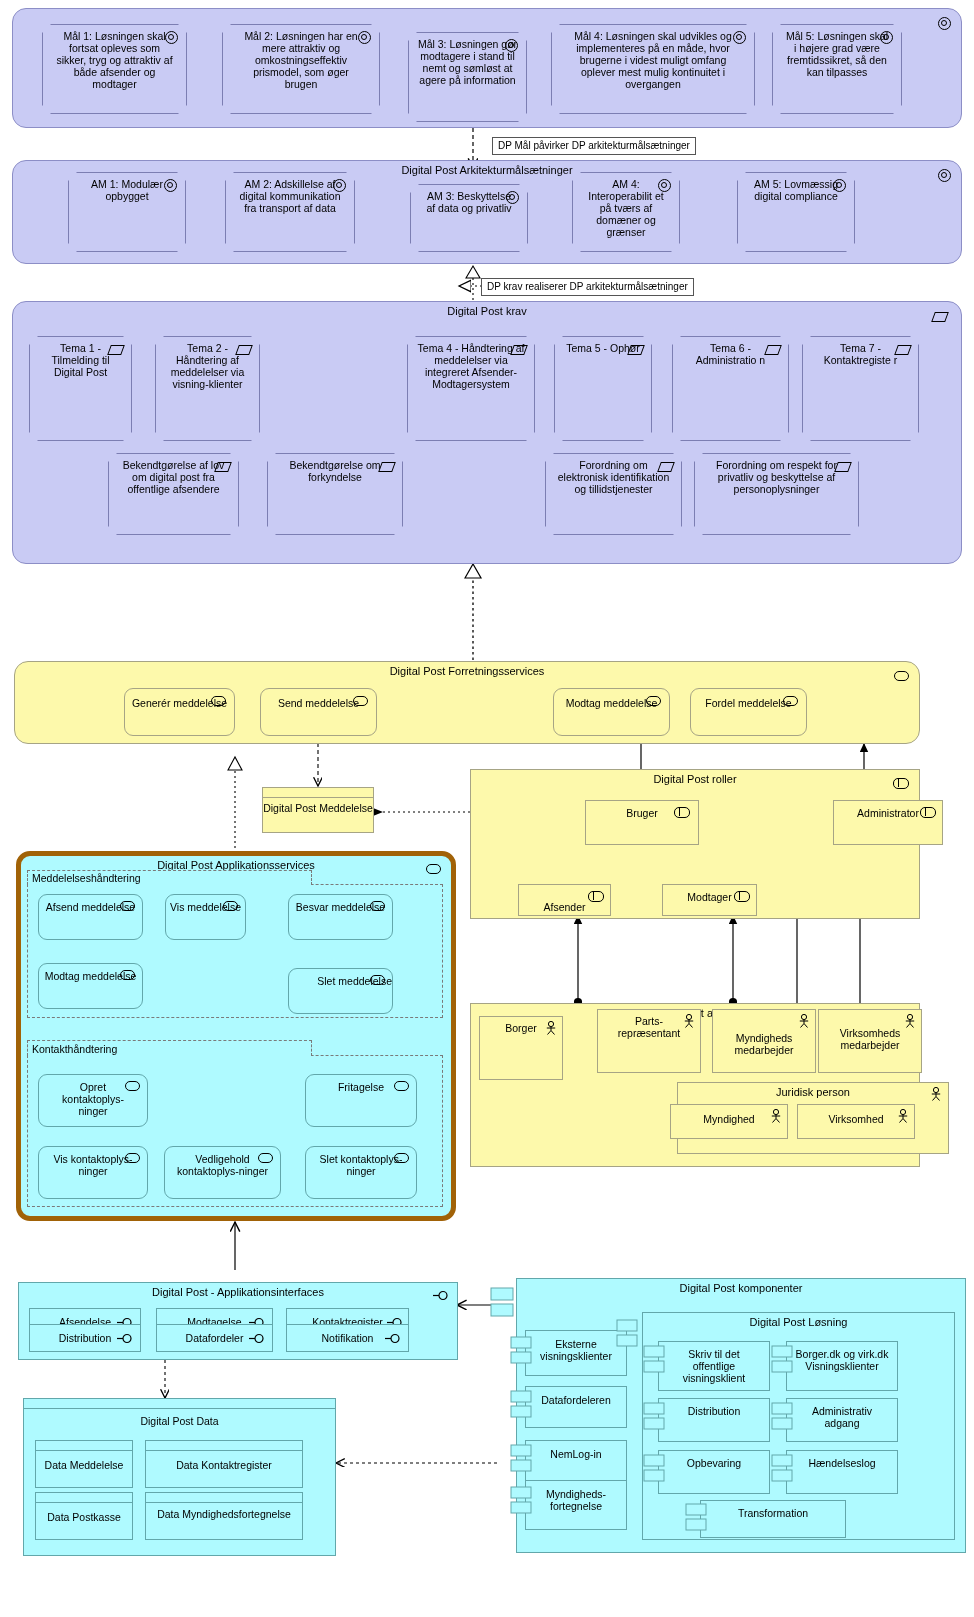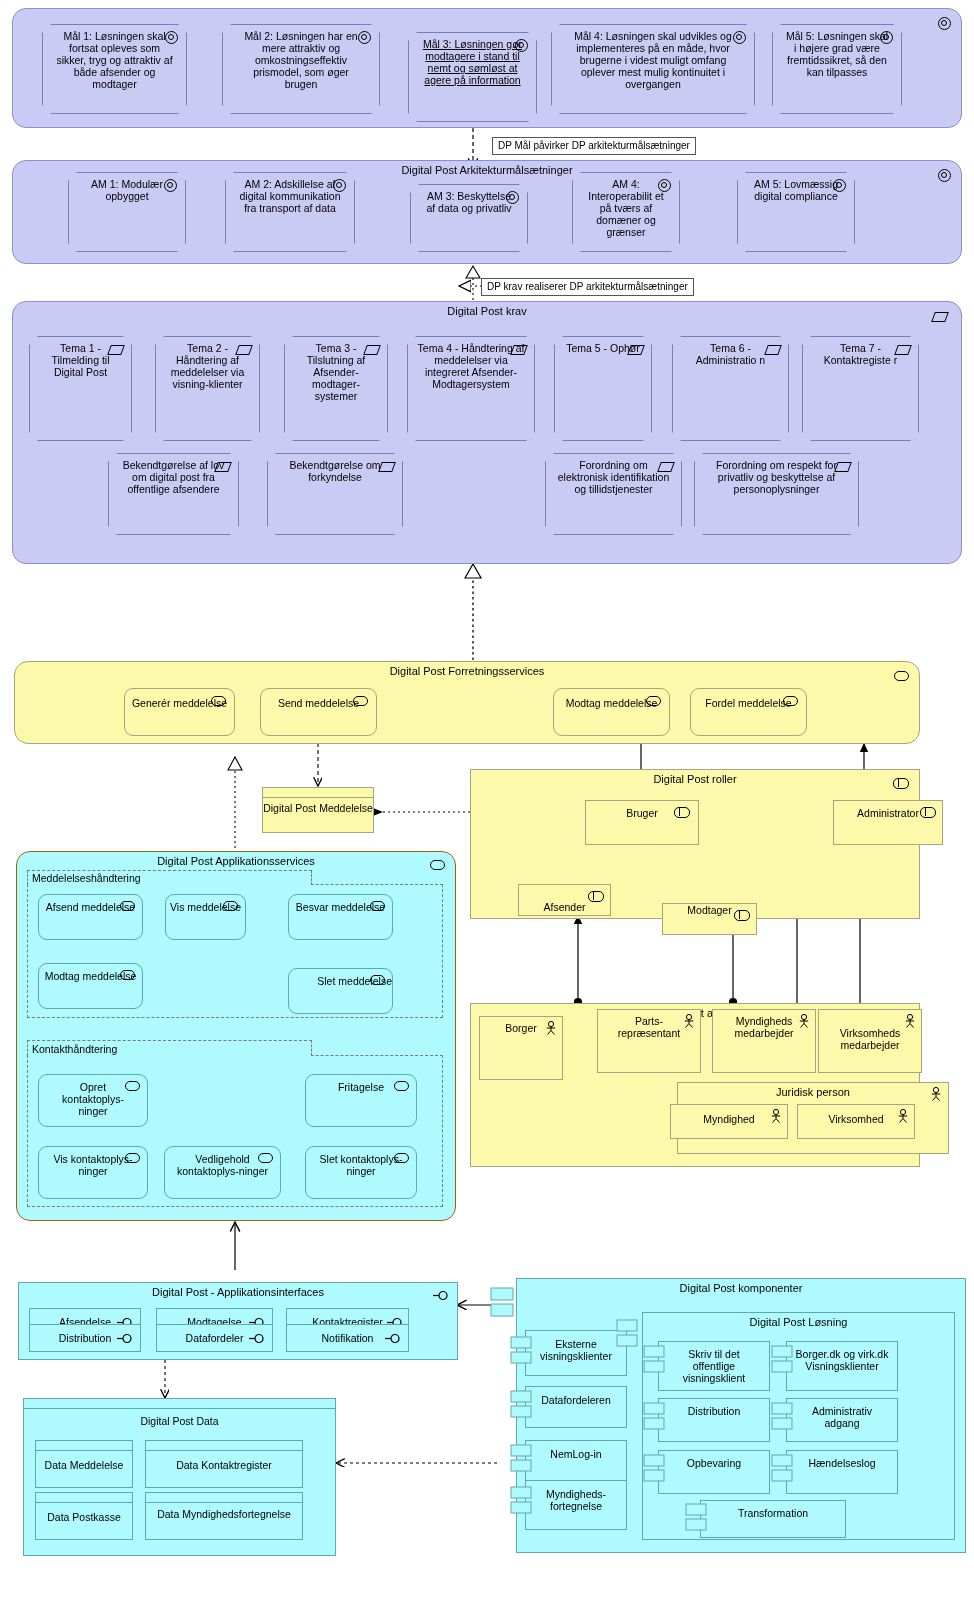--- a/index.html
+++ b/index.html
@@ -28,21 +28,21 @@
     border-radius:0;
   }
 
   
   .biz-band{background:#fdf9ab;border:1px solid #a6a485;border-radius:14px;}
   .biz-group{background:#fdf9ab;border:1px solid #a6a485;}
   .biz-el{background:#fdf9ab;border:1px solid #a6a485;border-radius:9px;}
   .biz-rect{background:#fdf9ab;border:1px solid #a6a485;}
 
   
-  .app-band{background:#affaff;border:1px solid #a16207;border-radius:14px;}
+  .app-band{background:#affaff;border:5px solid #a16207;border-radius:14px;}
   .app-rectband{background:#affaff;border:1px solid #62a7ab;}
   .app-el{background:#affaff;border:1px solid #62a7ab;border-radius:9px;}
   .app-rect{background:#affaff;border:1px solid #62a7ab;}
   .app-dash{border:1px dashed #7a7a7a;background:transparent;}
 
   .datatop{border-bottom:1px solid #62a7ab;height:9px;}
 
   
   .ico{position:absolute;pointer-events:none;}
 
@@ -166,21 +166,21 @@
     <div class="ico ico-goal" style="right:10px;top:8px;"></div>
   </div>
   <div class="abs motiv-el octo lbl" style="left:42px;top:24px;width:145px;height:90px;">
     <span style="display:block;width:118px;">Mål 1: Løsningen skal fortsat opleves som sikker, tryg og attraktiv af både afsender og modtager</span>
     <span class="ico ico-goal" style="right:8px;top:6px;"></span>
   </div>
   <div class="abs motiv-el octo lbl" style="left:222px;top:24px;width:158px;height:90px;">
     <span style="display:block;width:130px;">Mål 2: Løsningen har en mere attraktiv og omkostningseffektiv prismodel, som øger brugen</span>
     <span class="ico ico-goal" style="right:8px;top:6px;"></span>
   </div>
-  <div class="abs motiv-el octo lbl" style="left:408px;top:32px;width:129px;height:90px;text-decoration:underline;">
+  <div class="abs motiv-el octo lbl" style="left:408px;top:32px;width:119px;height:90px;">
     <span style="display:block;width:100px;">Mål 3: Løsningen gør modtagere i stand til nemt og sømløst at agere på information</span>
     <span class="ico ico-goal" style="right:8px;top:6px;"></span>
   </div>
   <div class="abs motiv-el octo lbl" style="left:551px;top:24px;width:204px;height:90px;">
     <span style="display:block;width:178px;">Mål 4: Løsningen skal udvikles og implementeres på en måde, hvor brugerne i videst muligt omfang oplever mest mulig kontinuitet i overgangen</span>
     <span class="ico ico-goal" style="right:8px;top:6px;"></span>
   </div>
   <div class="abs motiv-el octo lbl" style="left:772px;top:24px;width:130px;height:90px;">
     <span style="display:block;width:104px;">Mål 5: Løsningen skal i højere grad være fremtidssikret, så den kan tilpasses</span>
     <span class="ico ico-goal" style="right:8px;top:6px;"></span>
@@ -221,24 +221,20 @@
   </div>
 
   <div class="abs motiv-el octo lbl" style="left:29px;top:336px;width:103px;height:105px;">
     <span style="display:block;width:84px;">Tema 1 - Tilmelding til Digital Post</span>
     <span class="ico ico-req" style="right:8px;top:8px;"></span>
   </div>
   <div class="abs motiv-el octo lbl" style="left:155px;top:336px;width:105px;height:105px;">
     <span style="display:block;width:86px;">Tema 2 - Håndtering af meddelelser via visning-klienter</span>
     <span class="ico ico-req" style="right:8px;top:8px;"></span>
   </div>
-  <div class="abs motiv-el octo lbl" style="left:284px;top:336px;width:104px;height:105px;">
-    <span style="display:block;width:86px;">Tema 3 - Tilslutning af Afsender-modtager-systemer</span>
-    <span class="ico ico-req" style="right:8px;top:8px;"></span>
-  </div>
   <div class="abs motiv-el octo lbl" style="left:407px;top:336px;width:128px;height:105px;">
     <span style="display:block;width:108px;">Tema 4 - Håndtering af meddelelser via integreret Afsender-Modtagersystem</span>
     <span class="ico ico-req" style="right:8px;top:8px;"></span>
   </div>
   <div class="abs motiv-el octo lbl" style="left:554px;top:336px;width:98px;height:105px;">
     <span style="display:block;width:80px;">Tema 5 - Ophør</span>
     <span class="ico ico-req" style="right:8px;top:8px;"></span>
   </div>
   <div class="abs motiv-el octo lbl" style="left:672px;top:336px;width:117px;height:105px;">
     <span style="display:block;width:96px;">Tema 6 - Administratio n</span>
@@ -301,21 +297,21 @@
     <span class="ico ico-role" style="right:8px;top:6px;"></span>
   </div>
   <div class="abs biz-rect lbl" style="left:785px;top:800px;width:110px;height:45px;padding-top:6px;margin-left:48px;">
     <span>Administrator</span>
     <span class="ico ico-role" style="right:6px;top:6px;"></span>
   </div>
   <div class="abs biz-rect lbl" style="left:518px;top:884px;width:93px;height:32px;padding-top:16px;">
     <span>Afsender</span>
     <span class="ico ico-role" style="right:6px;top:6px;"></span>
   </div>
-  <div class="abs biz-rect lbl" style="left:662px;top:884px;width:95px;height:32px;margin-top:19px;">
+  <div class="abs biz-rect lbl" style="left:662px;top:884px;width:95px;height:32px;padding-top:6px;">
     <span>Modtager</span>
     <span class="ico ico-role" style="right:6px;top:6px;"></span>
   </div>
 
   <div class="abs biz-group" style="left:470px;top:1003px;width:450px;height:164px;">
     <div class="grouptitle">Digital Post aktører</div>
     <svg class="ico ico-actor" style="right:10px;top:6px;" viewBox="0 0 12 14">
       <circle cx="6" cy="3" r="2.6" fill="none" stroke="#000" stroke-width="1"></circle>
         <path d="M6,5.8 L6,9.5 M1.8,7 L10.2,7 M6,9.5 L2.5,13.5 M6,9.5 L9.5,13.5" stroke="#000" stroke-width="1" fill="none"></path>
     </svg>
@@ -328,21 +324,21 @@
     </svg>
   </div>
   <div class="abs biz-rect lbl" style="left:597px;top:1009px;width:104px;height:64px;padding-top:5px;">
     <span style="display:block;width:84px;margin:0 auto;">Parts-repræsentant</span>
     <svg class="ico ico-actor" style="right:5px;top:4px;" viewBox="0 0 12 14">
       <circle cx="6" cy="3" r="2.6" fill="none" stroke="#000" stroke-width="1"></circle>
         <path d="M6,5.8 L6,9.5 M1.8,7 L10.2,7 M6,9.5 L2.5,13.5 M6,9.5 L9.5,13.5" stroke="#000" stroke-width="1" fill="none"></path>
     </svg>
   </div>
   <div class="abs biz-rect lbl" style="left:712px;top:1009px;width:104px;height:64px;padding-top:5px;">
-    <span style="display:block;width:86px;margin:0 auto;">Myndigheds medarbejder</span>
+    <span style="display:block;width:86px;margin:17px auto;">Myndigheds medarbejder</span>
     <svg class="ico ico-actor" style="right:5px;top:4px;" viewBox="0 0 12 14">
       <circle cx="6" cy="3" r="2.6" fill="none" stroke="#000" stroke-width="1"></circle>
         <path d="M6,5.8 L6,9.5 M1.8,7 L10.2,7 M6,9.5 L2.5,13.5 M6,9.5 L9.5,13.5" stroke="#000" stroke-width="1" fill="none"></path>
     </svg>
   </div>
   <div class="abs biz-rect lbl" style="left:818px;top:1009px;width:104px;height:64px;padding-top:5px;">
     <span style="display:block;width:86px;margin:12px auto;">Virksomheds medarbejder</span>
     <svg class="ico ico-actor" style="right:5px;top:4px;" viewBox="0 0 12 14">
       <circle cx="6" cy="3" r="2.6" fill="none" stroke="#000" stroke-width="1"></circle>
         <path d="M6,5.8 L6,9.5 M1.8,7 L10.2,7 M6,9.5 L2.5,13.5 M6,9.5 L9.5,13.5" stroke="#000" stroke-width="1" fill="none"></path>

